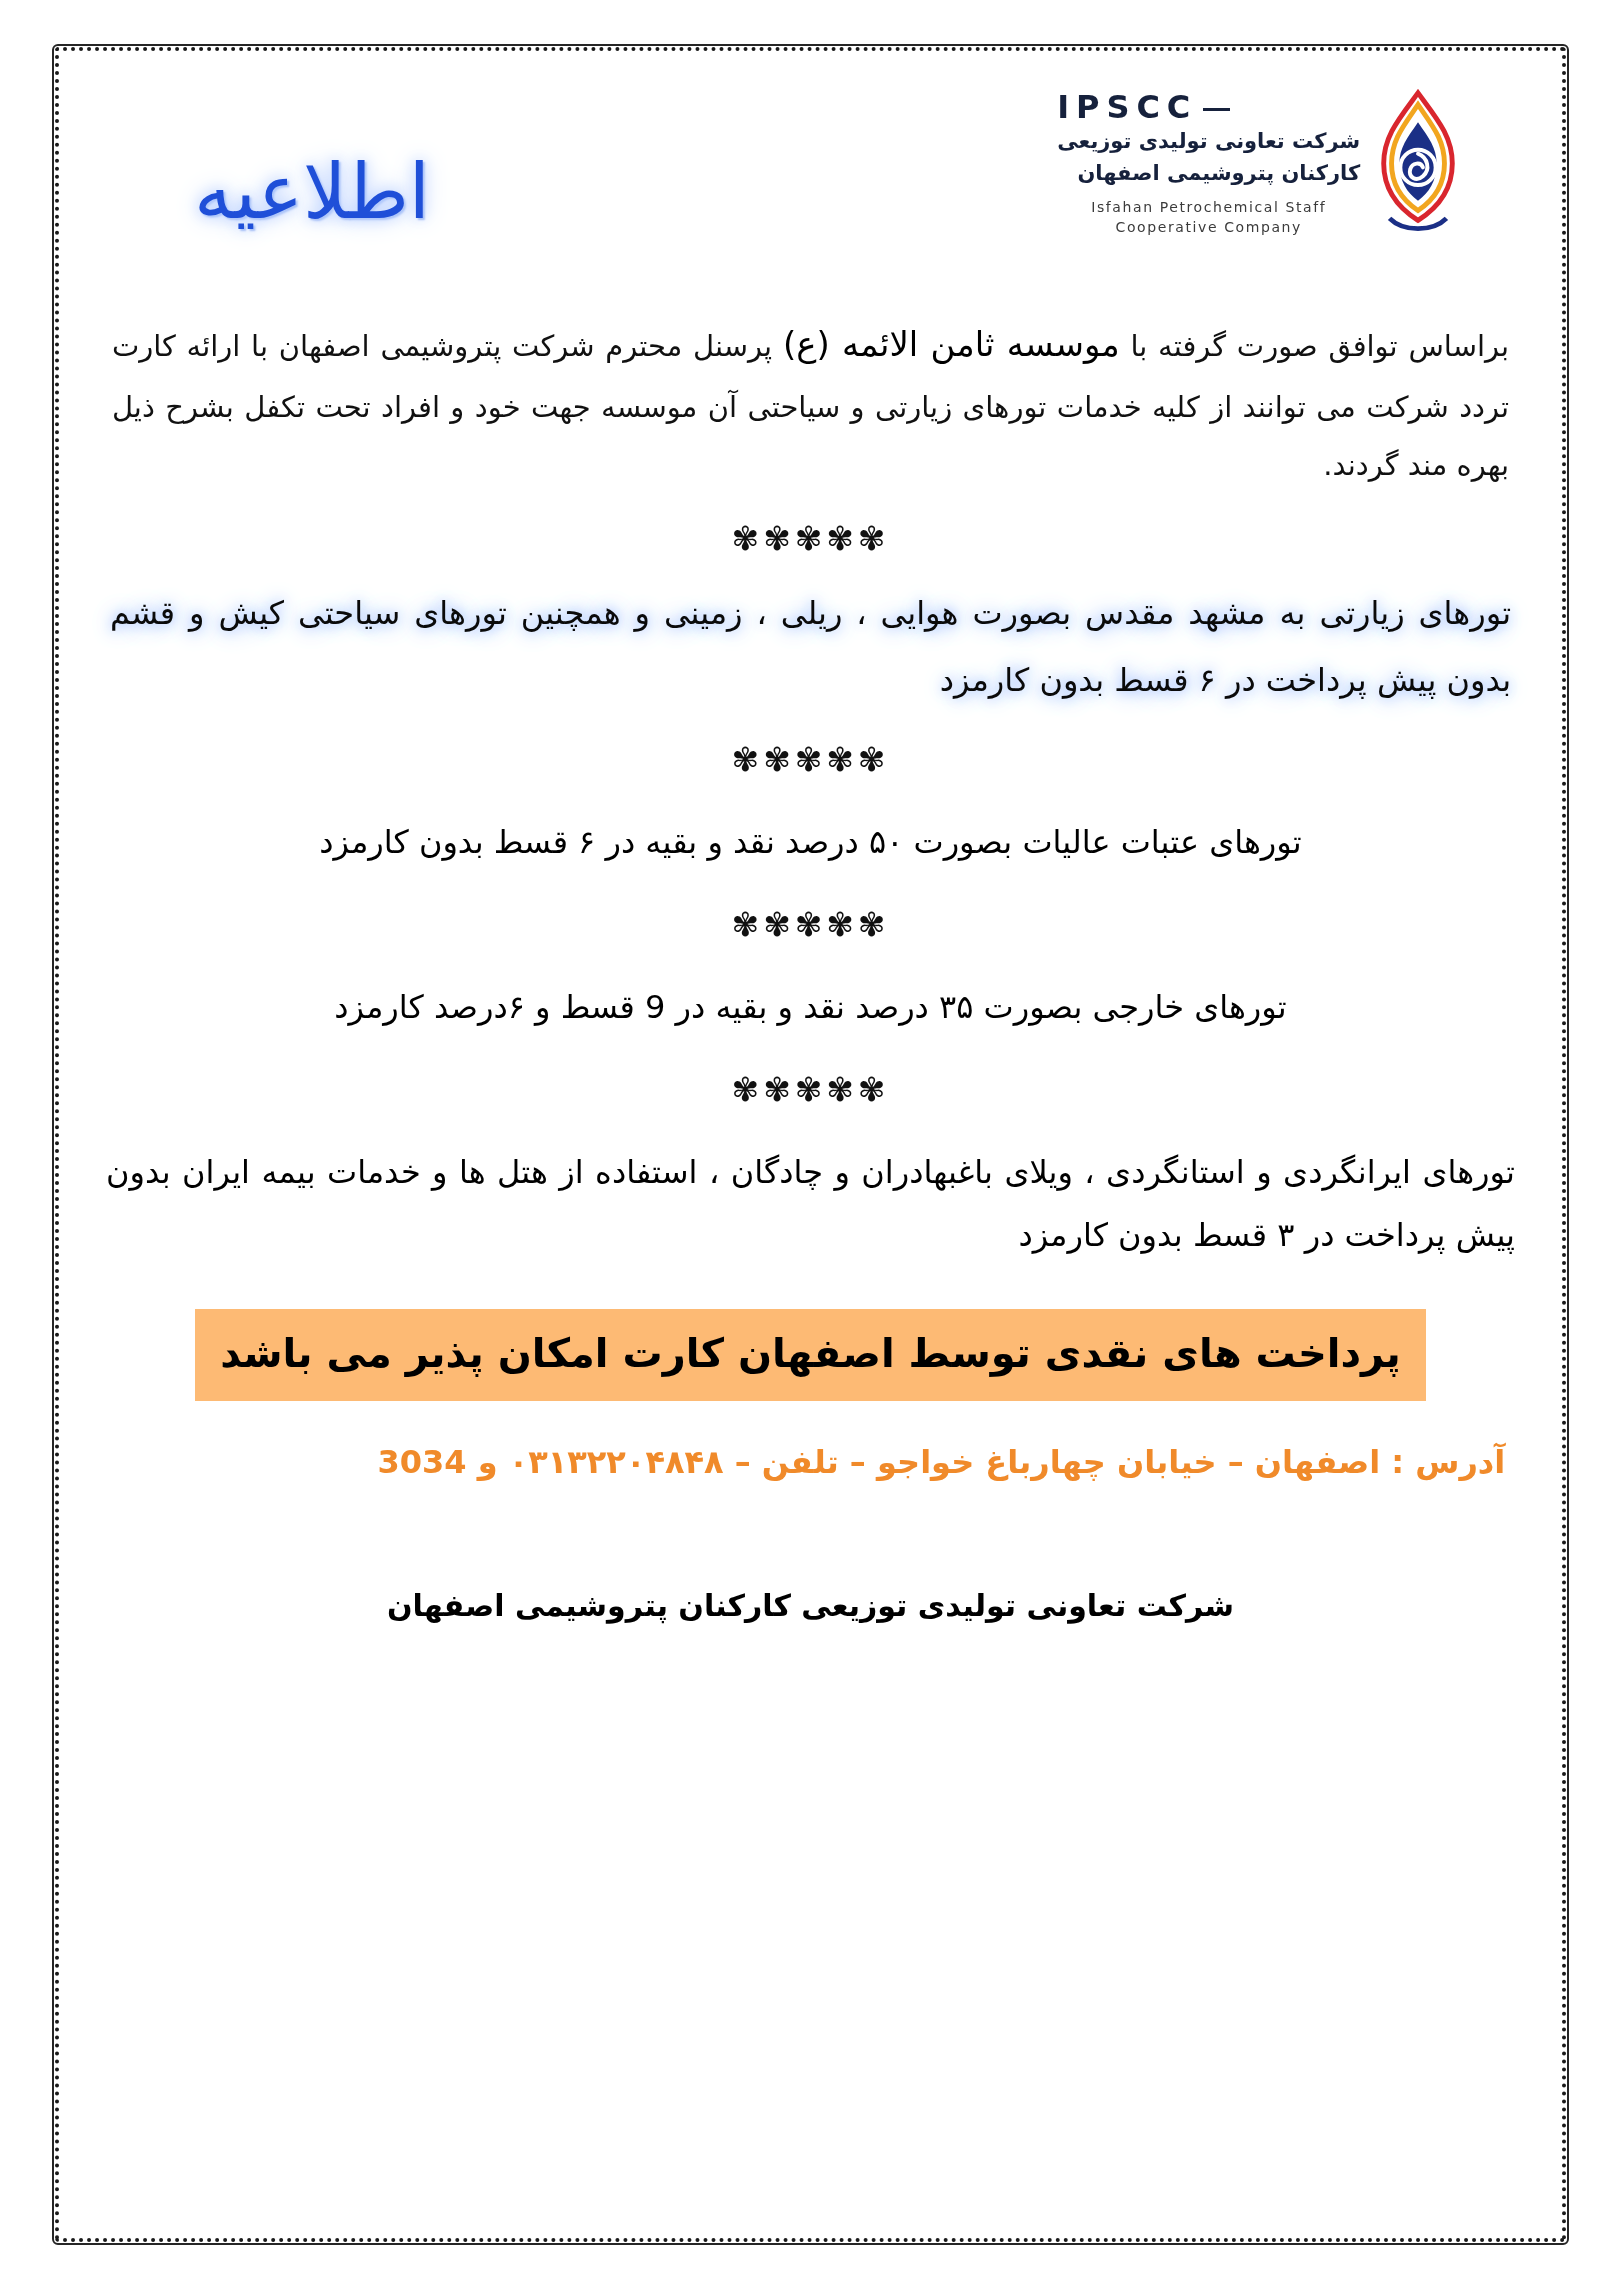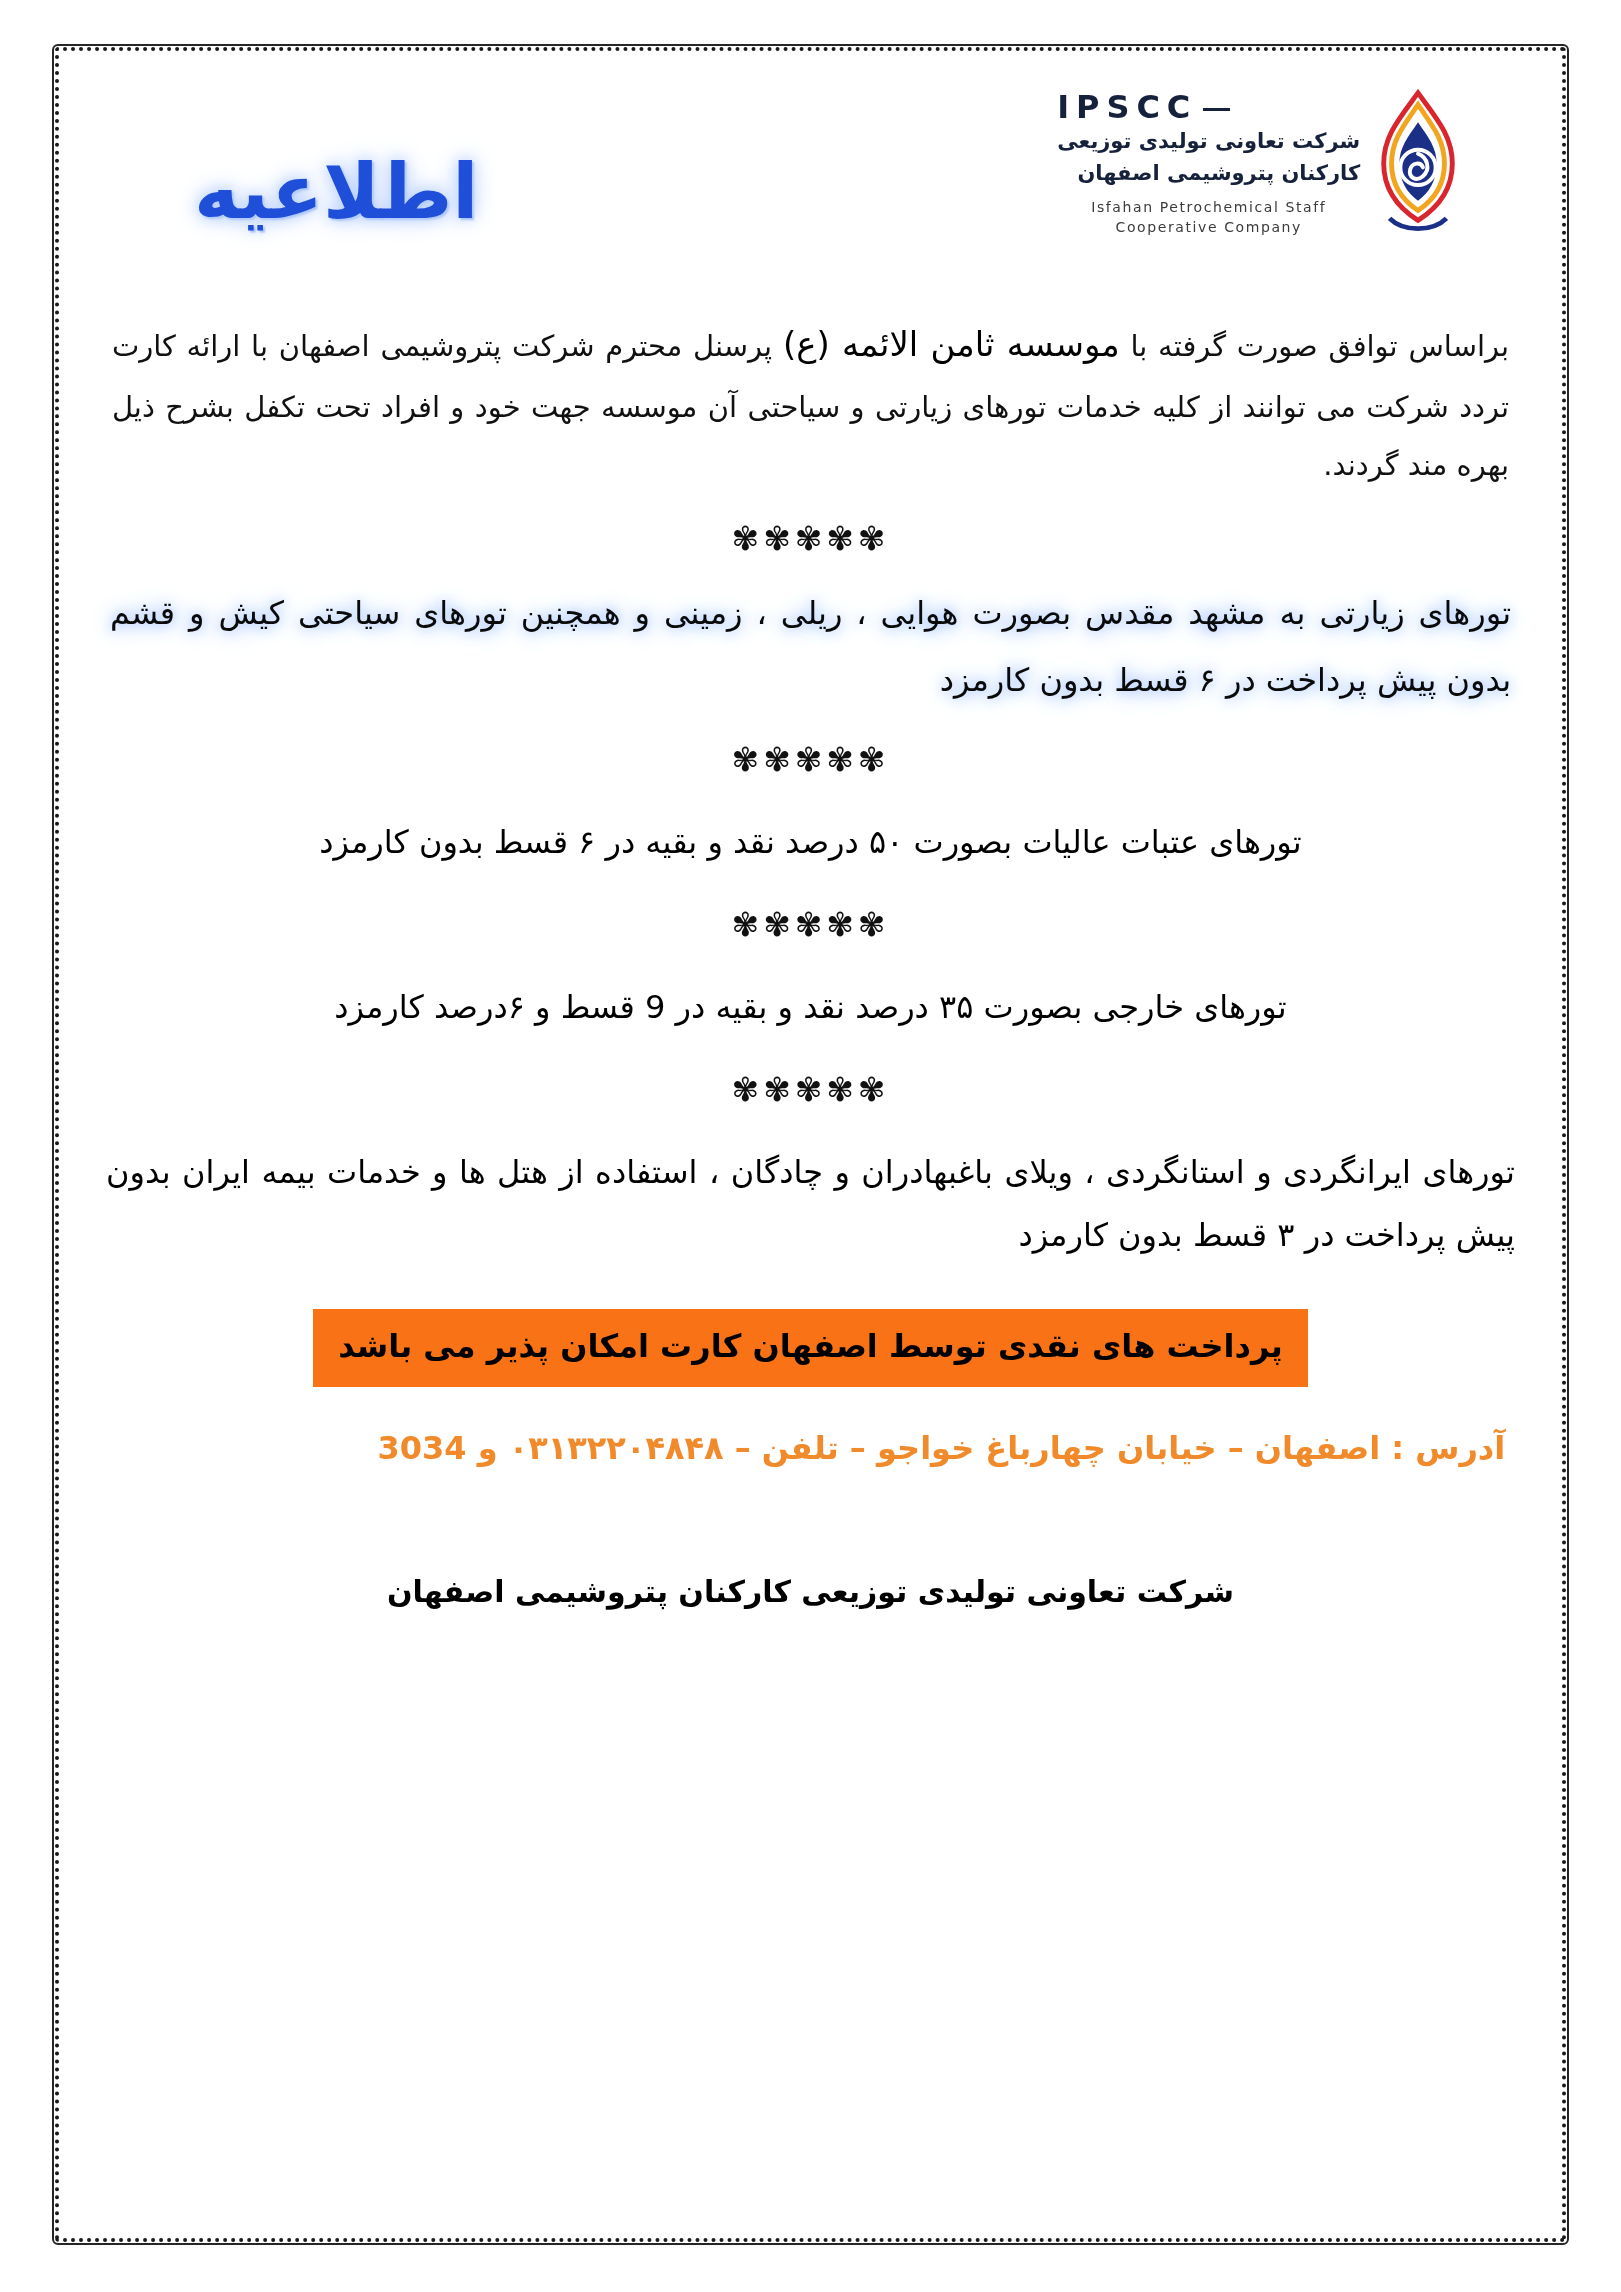--- a/index.html
+++ b/index.html
@@ -61,21 +61,21 @@
     min-height: 196px;
   }
 
   .title-block {
     flex: 0 0 auto;
     padding-top: 59px;
     padding-left: 59px;
   }
   .doc-title {
     font-size: 76px;
-    font-weight: bold;
+    font-weight: normal;
     color: #1f4fd8;
     letter-spacing: 1px;
     text-shadow:
        0 0 13.7px #bcd2ff,
        0 0 25.5px #bcd2ff,
        2px 2px 2px #9fb9f5;
     direction: rtl;
     white-space: nowrap;
   }
 
@@ -176,23 +176,23 @@
     text-align: left;
     text-align-last: center;
   }
 
   .highlight-wrap {
     margin: 43px 0 29px 0;
     display: flex;
     justify-content: center;
   }
   .highlight {
-    background: #f97316;
+    background: #fdba74;
     color: #000;
-    font-size: 32px;
+    font-size: 40px;
     font-weight: bold;
     padding: 9.8px 25.5px 13.7px 25.5px;
     direction: rtl;
     display: inline-block;
     line-height: 1.7;
   }
 
   .address {
     direction: rtl;
     text-align: right;

